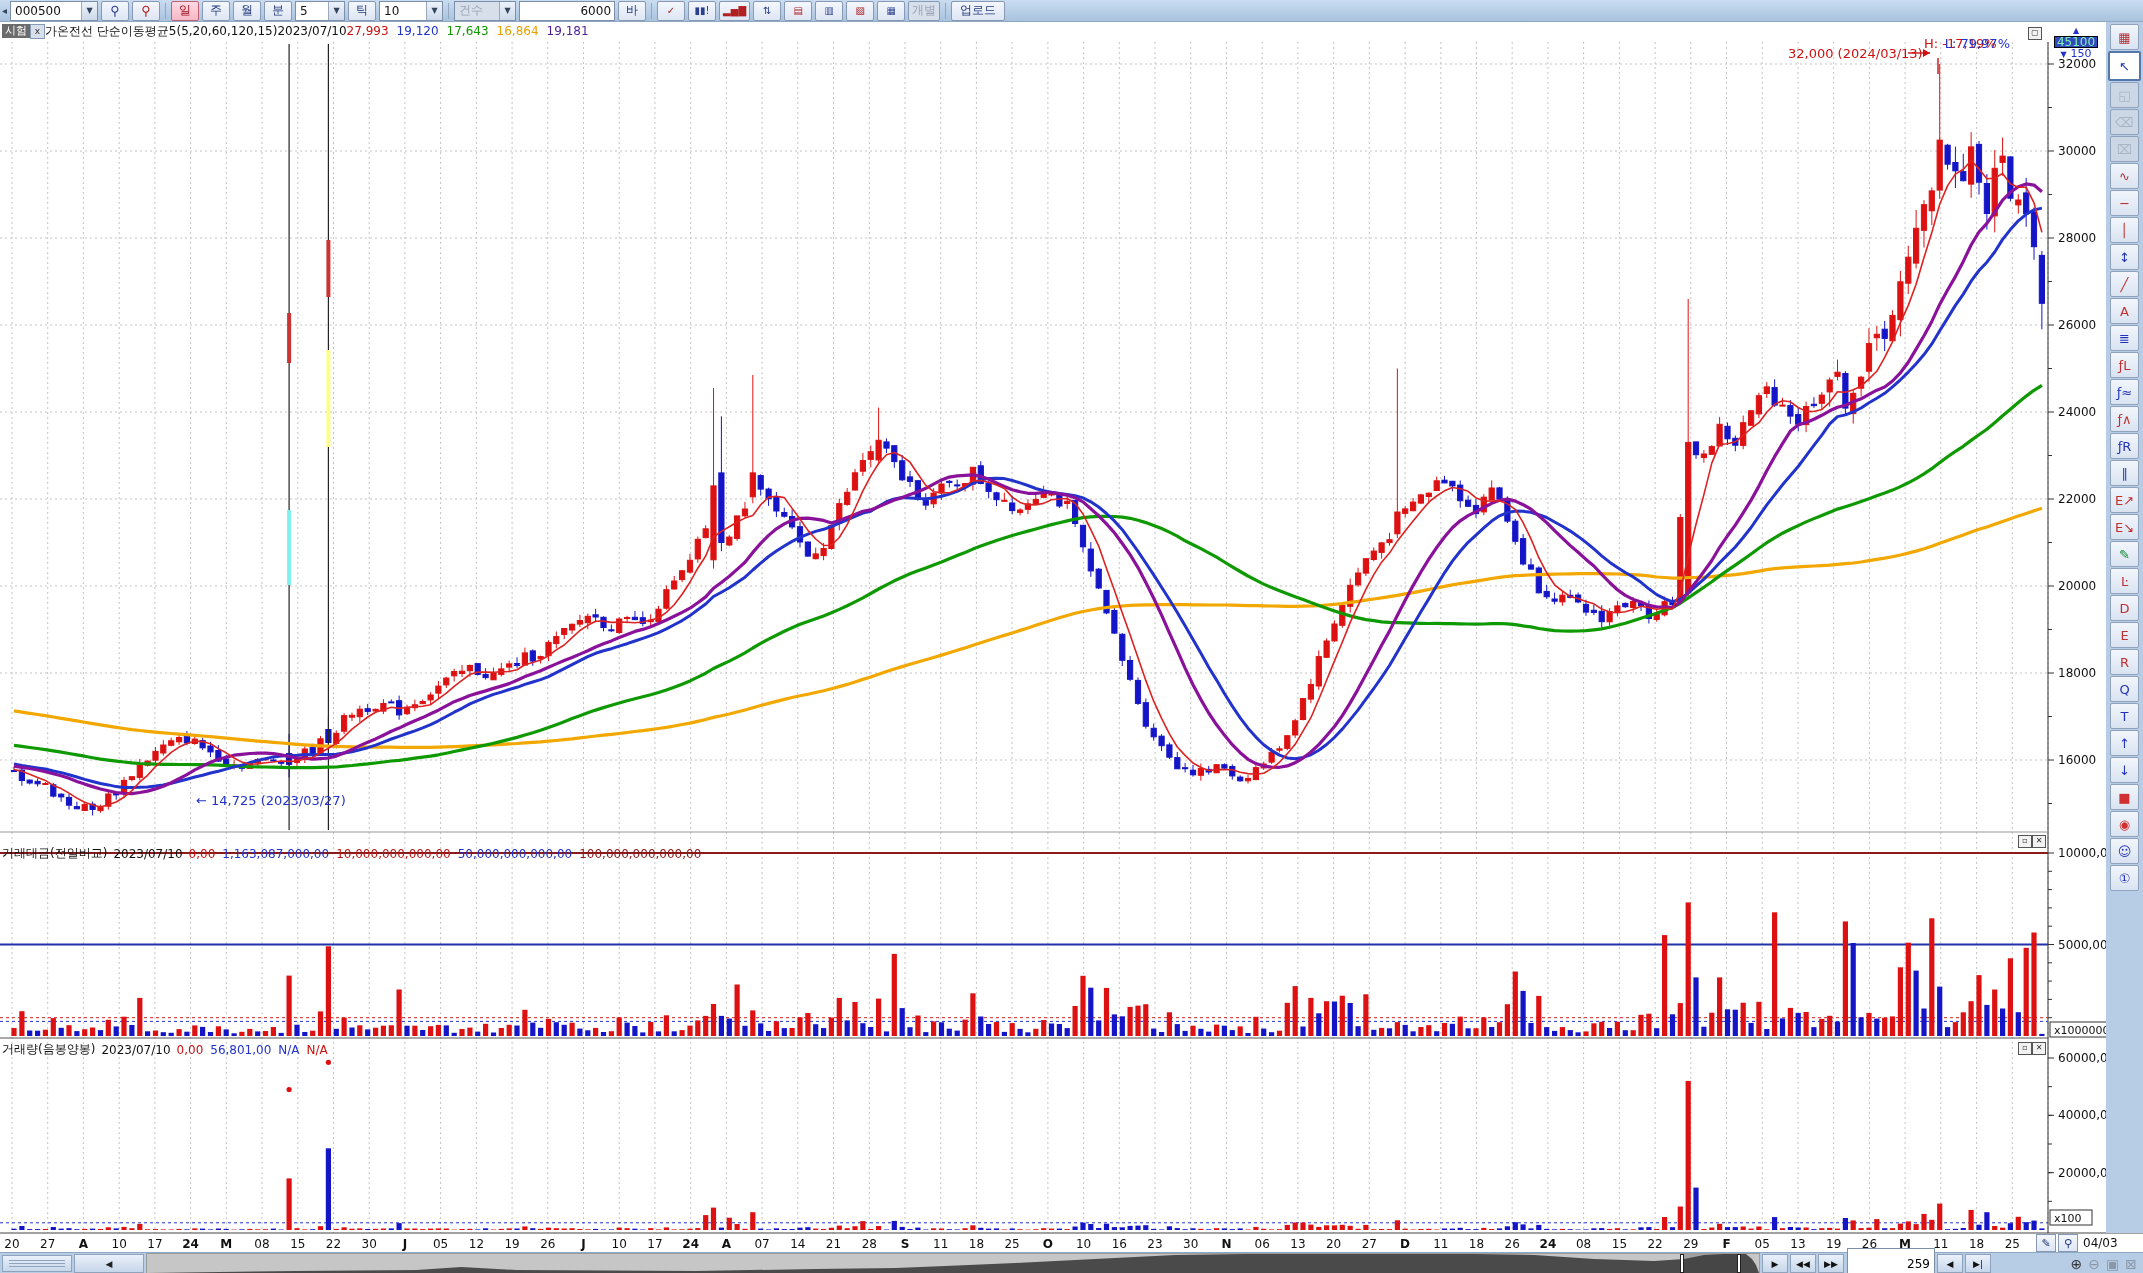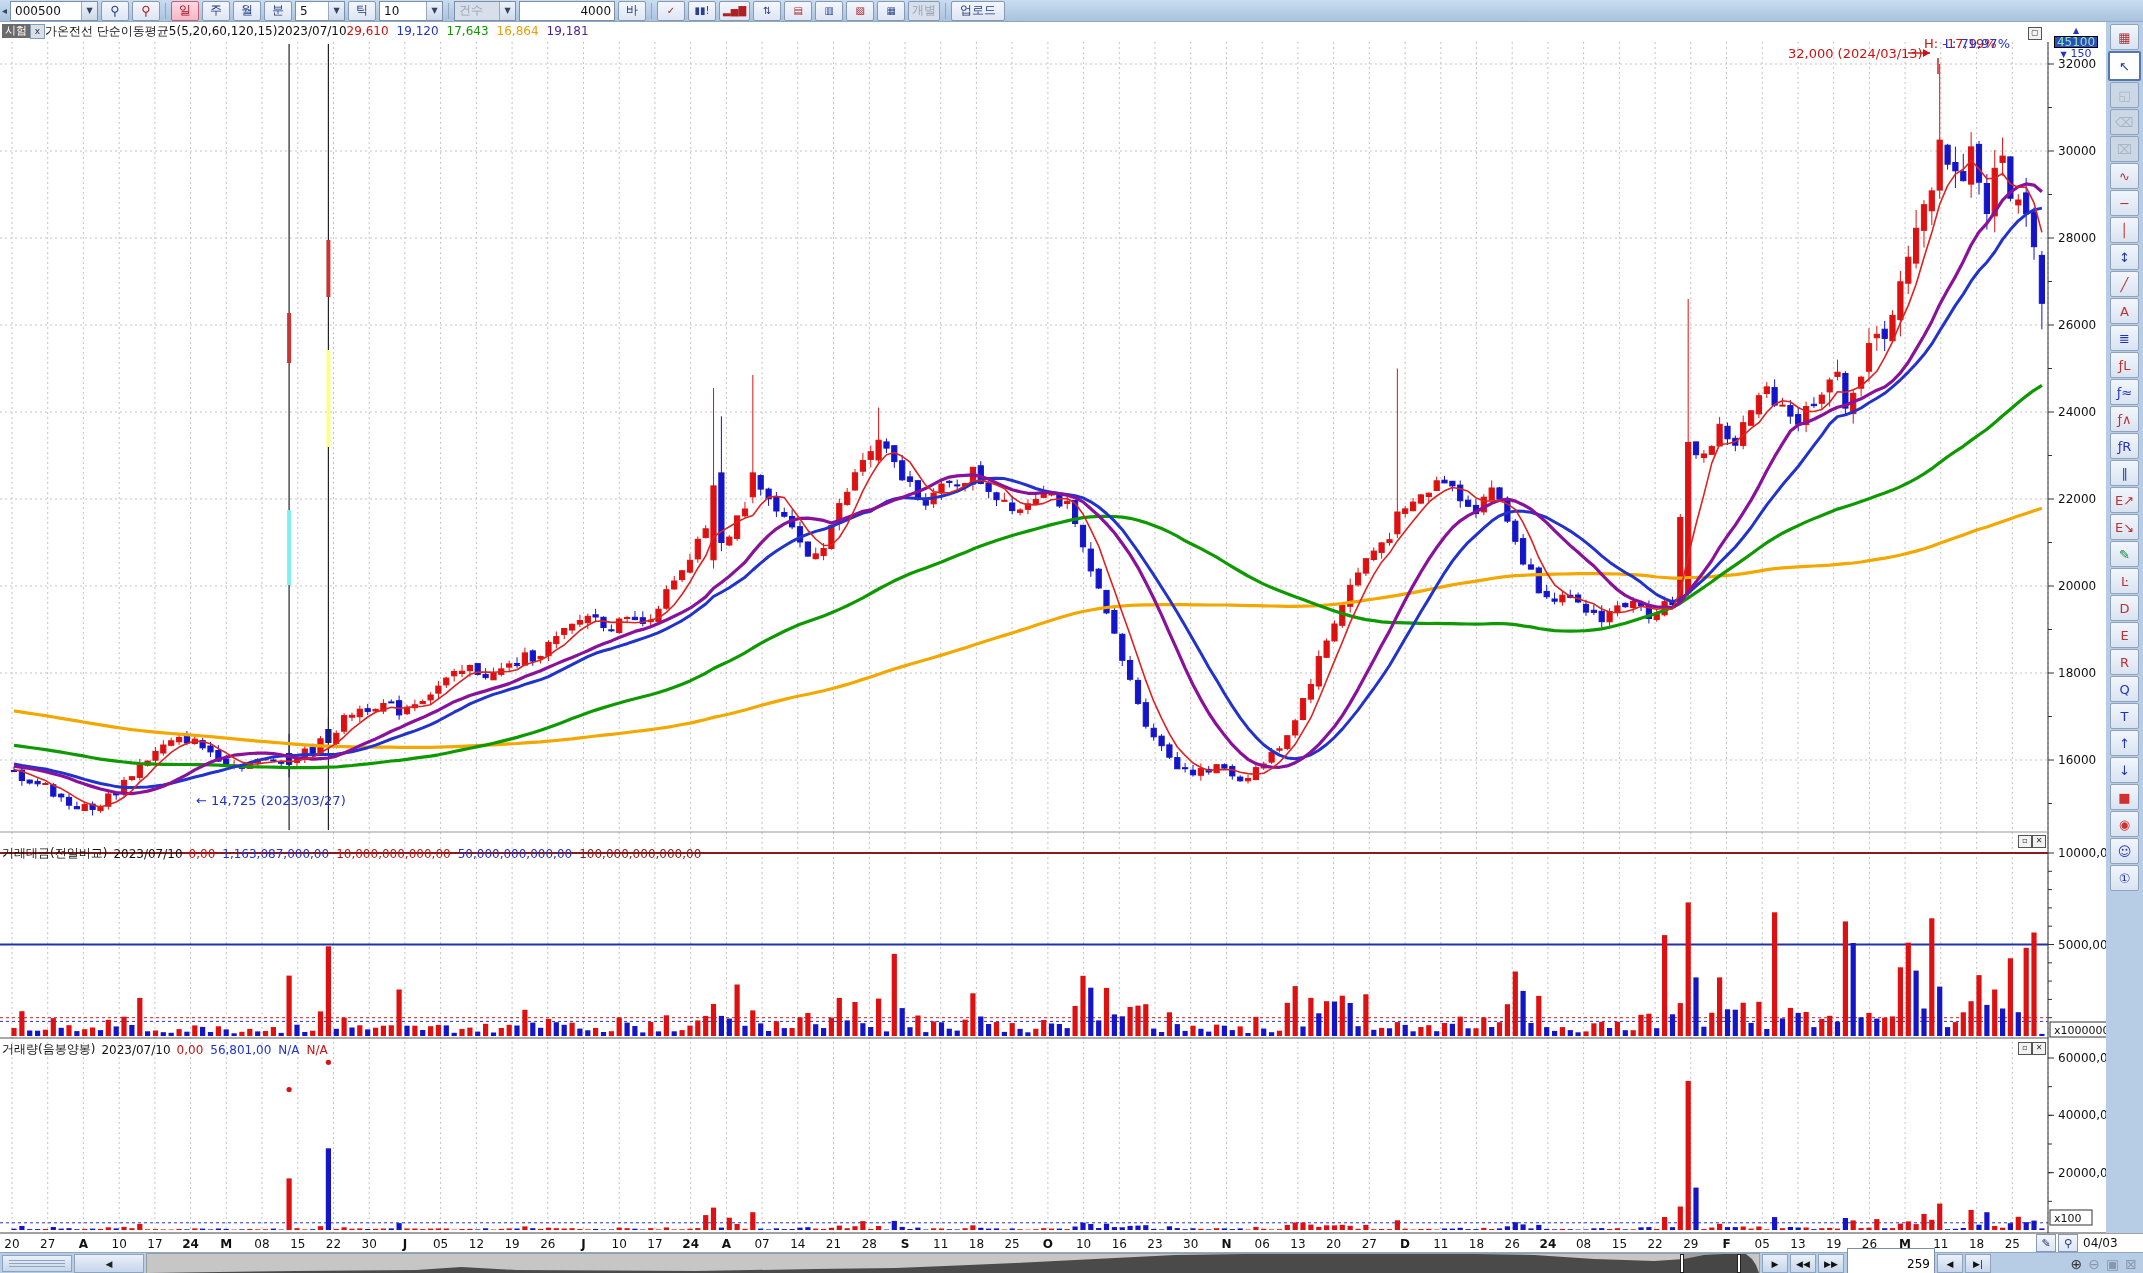--- a/index.html
+++ b/index.html
@@ -98,21 +98,21 @@
   <span class="tb-btn">틱</span>
   <span class="tb-combo" style="width:58px;">
     <span>10</span>
       <span class="arr">▼</span>
   </span>
   <span class="tb-sep"></span>
   <span class="tb-combo" style="width:56px;background:#d7dfeb;color:#9aa4b4;">
     <span>건수</span>
       <span class="arr">▼</span>
   </span>
-  <span class="tb-input" style="width:88px;">4000</span>
+  <span class="tb-input" style="width:88px;">6000</span>
   <span class="tb-btn">바</span>
   <span class="tb-sep"></span>
   <span id="tb-icons" style="display:flex;gap:3px;">
       <span class="tb-btn icon-red" style="font-size: 10px;">✓</span>
       <span class="tb-btn icon-blue" style="font-size: 10px;">▮▮!</span>
       <span class="tb-btn icon-red" style="font-size: 10px;">▂▅▇</span>
       <span class="tb-btn icon-blue" style="font-size: 10px;">⇅</span>
       <span class="tb-btn icon-red" style="font-size: 10px;">▤</span>
       <span class="tb-btn icon-blue" style="font-size: 10px;">▥</span>
       <span class="tb-btn icon-red" style="font-size: 10px;">▧</span>
@@ -1378,21 +1378,21 @@
       <text x="2010" y="26" font-size="13" fill="#2233cc" text-anchor="end">L: 79,97%</text>
     </svg>
 
   <div id="legend">
     <span class="badge">시험</span>
     <span class="xbox">x</span>
     <span class="t">가온전선 단순이동평균5</span>
     <span class="t">(5,20,60,120,15)</span>
     <span class="t">2023/07/10</span>
     <span id="legend-vals" style="display:flex;gap:8px;">
-        <span class="v" style="color: rgb(204, 17, 17);">29,610</span>
+        <span class="v" style="color: rgb(204, 17, 17);">27,993</span>
         <span class="v" style="color: rgb(34, 51, 204);">19,120</span>
         <span class="v" style="color: rgb(15, 153, 0);">17,643</span>
         <span class="v" style="color: rgb(232, 160, 0);">16,864</span>
         <span class="v" style="color: #4c1d95;">19,181</span>
       </span>
   </div>
 
   <div class="pbox" style="left:2028px;top:5px;">▢</div>
 
   <div id="spinner">

